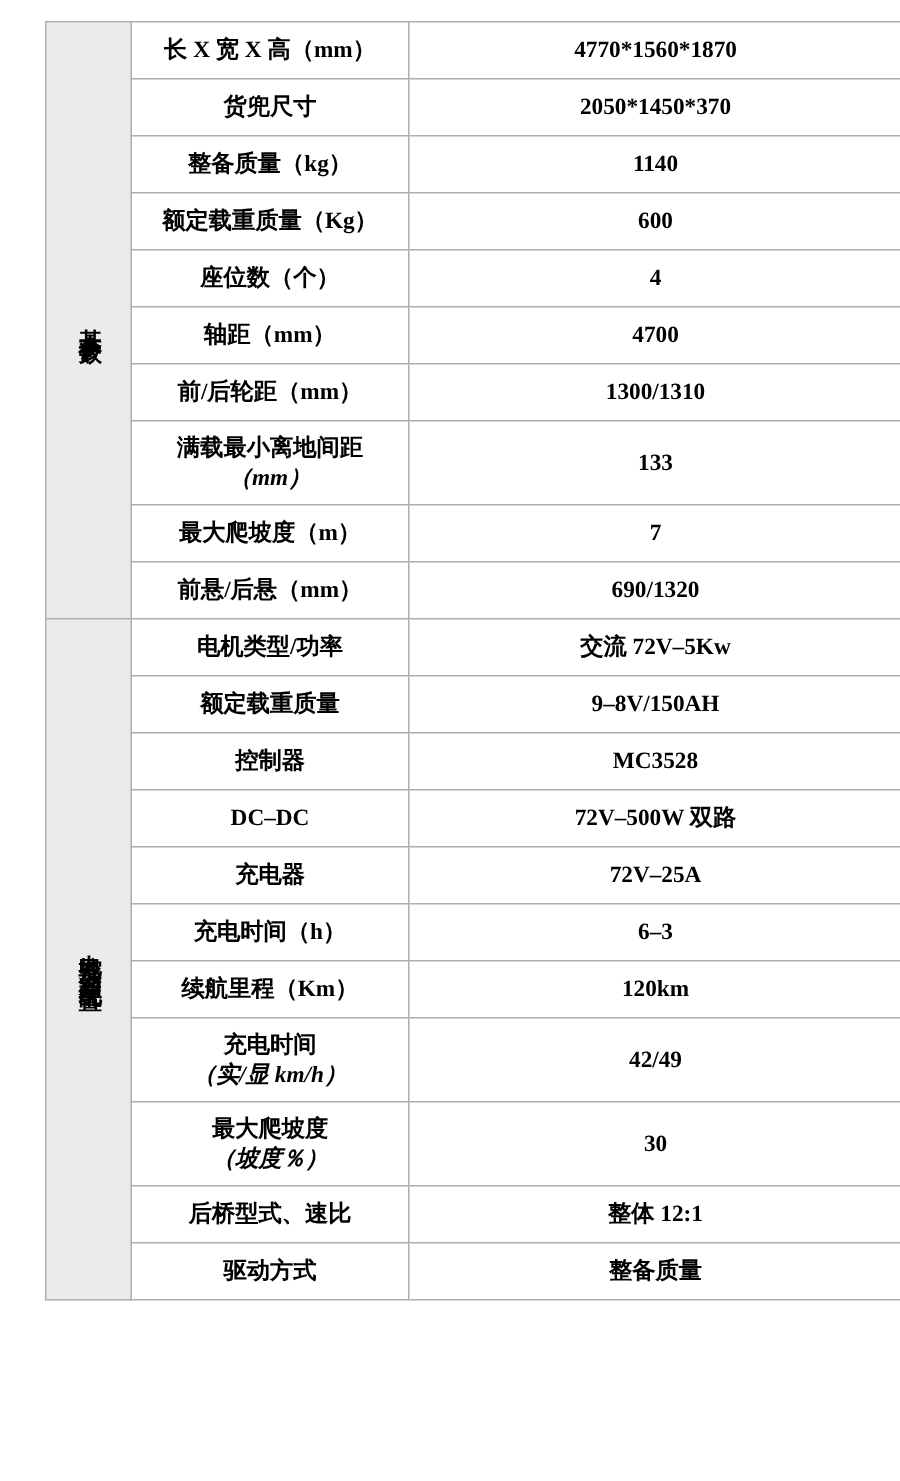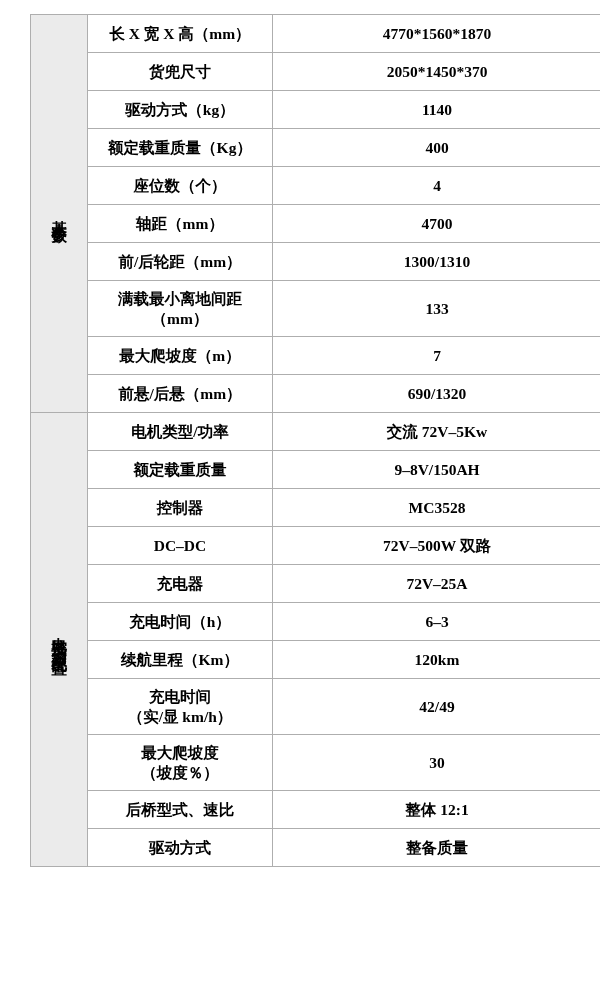--- a/index.html
+++ b/index.html
@@ -55,20 +55,21 @@
   }
   td.label {
     width: 176px;
     font-size: 15.5px;
   }
   td.value {
     font-size: 16px;
   }
   td.label .l2 {
     display: block;
+    font-style: italic;
   }
   .tall { height: 56px; }
   .row { height: 38px; }
 </style>
 </head>
 <body>
 
 <div class="sheet">
   <table class="spec">
     <tbody>
@@ -76,26 +77,26 @@
       <tr class="row">
         <td class="group" rowspan="10"><span class="vtext">基本参数</span></td>
         <td class="label">长 X 宽 X 高（mm）</td>
         <td class="value">4770*1560*1870</td>
       </tr>
       <tr class="row">
         <td class="label">货兜尺寸</td>
         <td class="value">2050*1450*370</td>
       </tr>
       <tr class="row">
-        <td class="label">驱动方式（kg）</td>
+        <td class="label">整备质量（kg）</td>
         <td class="value">1140</td>
       </tr>
       <tr class="row">
         <td class="label">额定载重质量（Kg）</td>
-        <td class="value">400</td>
+        <td class="value">600</td>
       </tr>
       <tr class="row">
         <td class="label">座位数（个）</td>
         <td class="value">4</td>
       </tr>
       <tr class="row">
         <td class="label">轴距（mm）</td>
         <td class="value">4700</td>
       </tr>
       <tr class="row">

